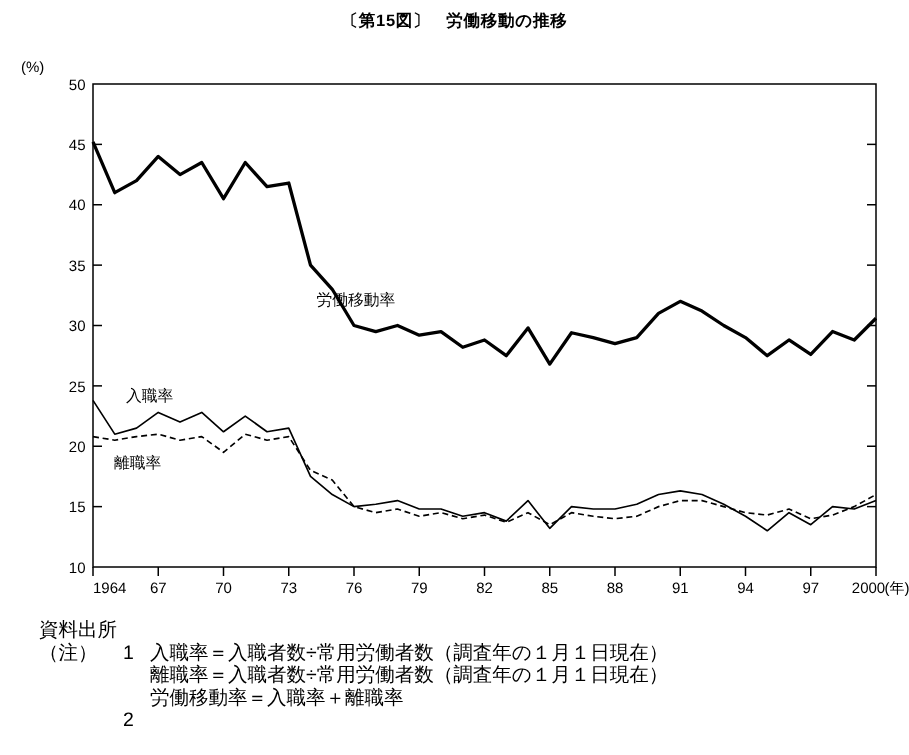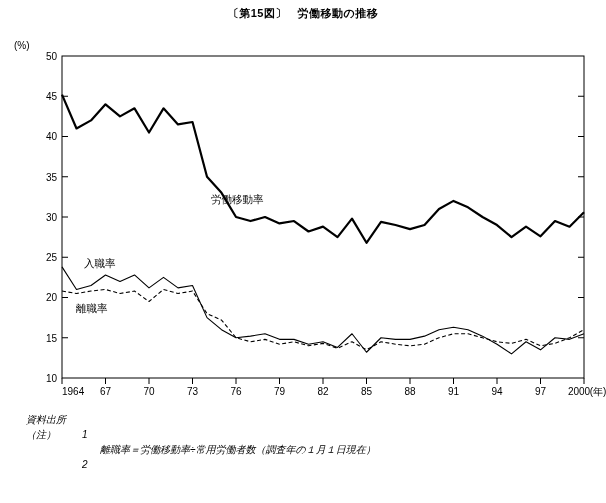--- a/index.html
+++ b/index.html
@@ -45,23 +45,22 @@
   }
   svg.plot {
     position: absolute;
     left: 0;
     top: 0;
   }
   .notes {
     position: absolute;
     left: 26px;
     top: 412px;
-    font-size: 10px;
+    font-size: 13px;
     line-height: 15px;
-    font-style: italic;
   }
   .notes-row {
     display: flex;
     white-space: nowrap;
   }
   .notes-lbl {
     width: 56px;
     flex: 0 0 56px;
   }
   .notes-num {
@@ -179,26 +178,28 @@
     </svg>
   </div>
 
   <div class="notes">
     <div class="notes-row">
       <span class="notes-lbl">資料出所</span>
     </div>
     <div class="notes-row">
       <span class="notes-lbl">（注）</span>
       <span class="notes-num">1</span>
+      <span>入職率＝入職者数÷常用労働者数（調査年の１月１日現在）</span>
     </div>
     <div class="notes-row notes-indent">
       <span class="notes-num"></span>
-      <span>離職率＝労働移動率÷常用労働者数（調査年の１月１日現在）</span>
+      <span>離職率＝入職者数÷常用労働者数（調査年の１月１日現在）</span>
     </div>
     <div class="notes-row notes-indent">
       <span class="notes-num"></span>
+      <span>労働移動率＝入職率＋離職率</span>
     </div>
     <div class="notes-row notes-indent">
       <span class="notes-num">2</span>
     </div>
   </div>
 
 </div>
 
 </body></html>

